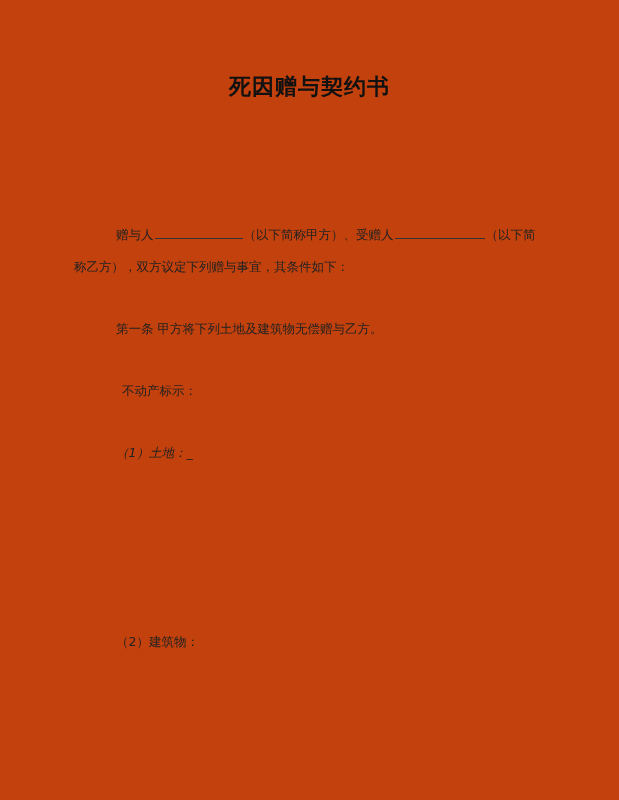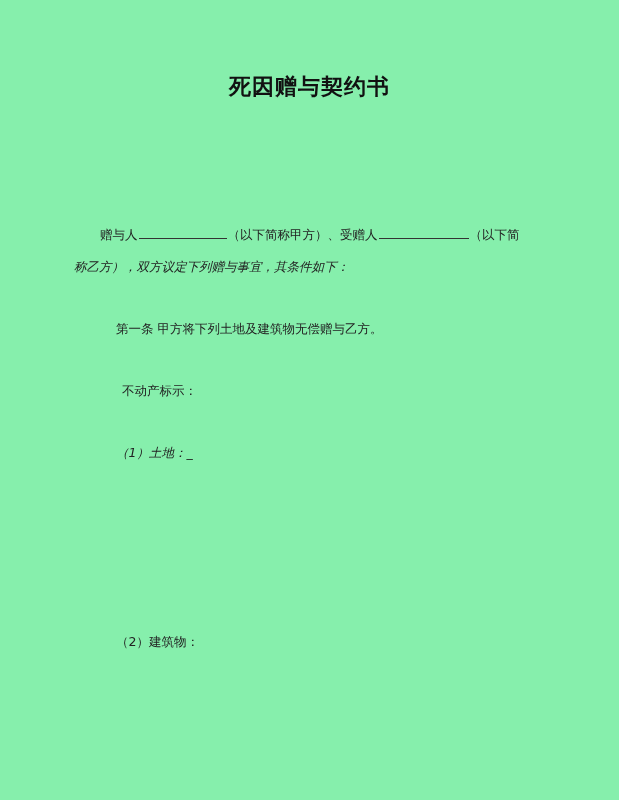--- a/index.html
+++ b/index.html
@@ -12,21 +12,21 @@
       height: 800px;
       position: relative;
       overflow: hidden;
       font-family: "DejaVu Sans", "Liberation Sans", sans-serif;
       color: #1a1a1a;
     }
     .page {
       position: absolute;
       left: 0; top: 0;
       width: 619px; height: 800px;
-      background: #86efac;
+      background: #c2410c;
     }
     .title {
       position: absolute;
       left: 0; width: 619px;
       top: 72px;
       text-align: center;
       font-family: "DejaVu Serif", "Liberation Serif", serif;
       font-size: 22px;
       font-weight: bold;
       letter-spacing: 1px;
@@ -47,25 +47,25 @@
       margin: 0 1px;
     }
   </style>
 </head>
 <body>
 
 <div class="page">
 
   <div class="title">死因赠与契约书</div>
 
-  <div class="line" style="left:100px; top:226px;">
+  <div class="line" style="left:116px; top:226px;">
     <span>赠与人</span><span class="blank" style="width:88px;"></span><span>（以下简称甲方）、受赠人</span><span class="blank" style="width:90px;"></span><span>（以下简</span>
   </div>
 
-  <div class="line" style="left:74px; top:259px;font-style:italic;">称乙方），双方议定下列赠与事宜，其条件如下：</div>
+  <div class="line" style="left:74px; top:259px;">称乙方），双方议定下列赠与事宜，其条件如下：</div>
 
   <div class="line" style="left:116px; top:321px;">第一条  甲方将下列土地及建筑物无偿赠与乙方。</div>
 
   <div class="line" style="left:122px; top:383px;">不动产标示：</div>
 
   <div class="line" style="left:116px; top:445px;font-style:italic;">（1）土地：_</div>
 
 
 
   <div class="line" style="left:116px; top:634px;">（2）建筑物：</div>

